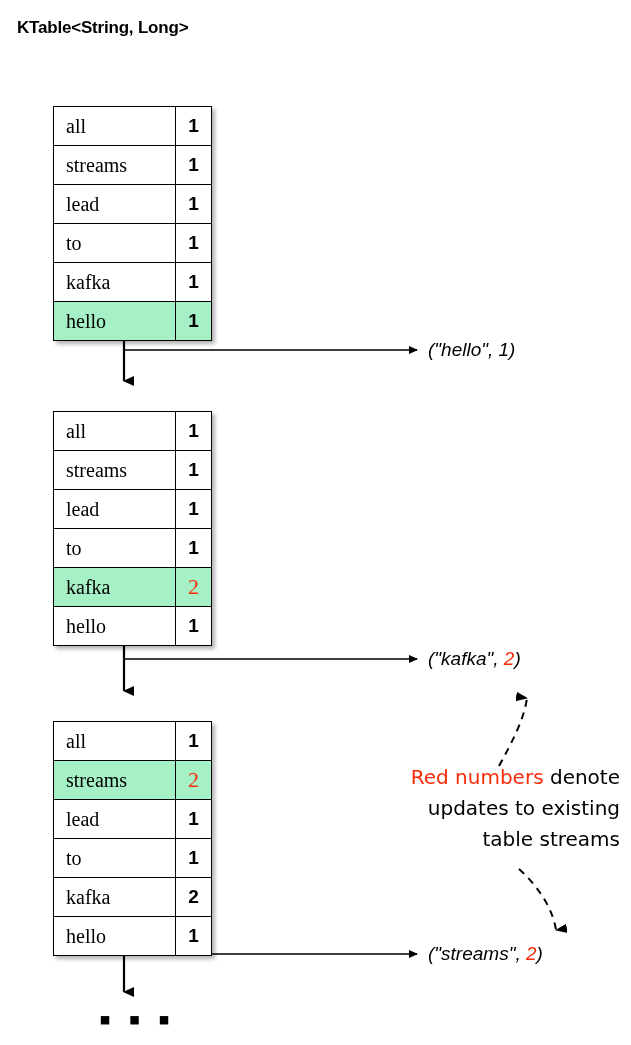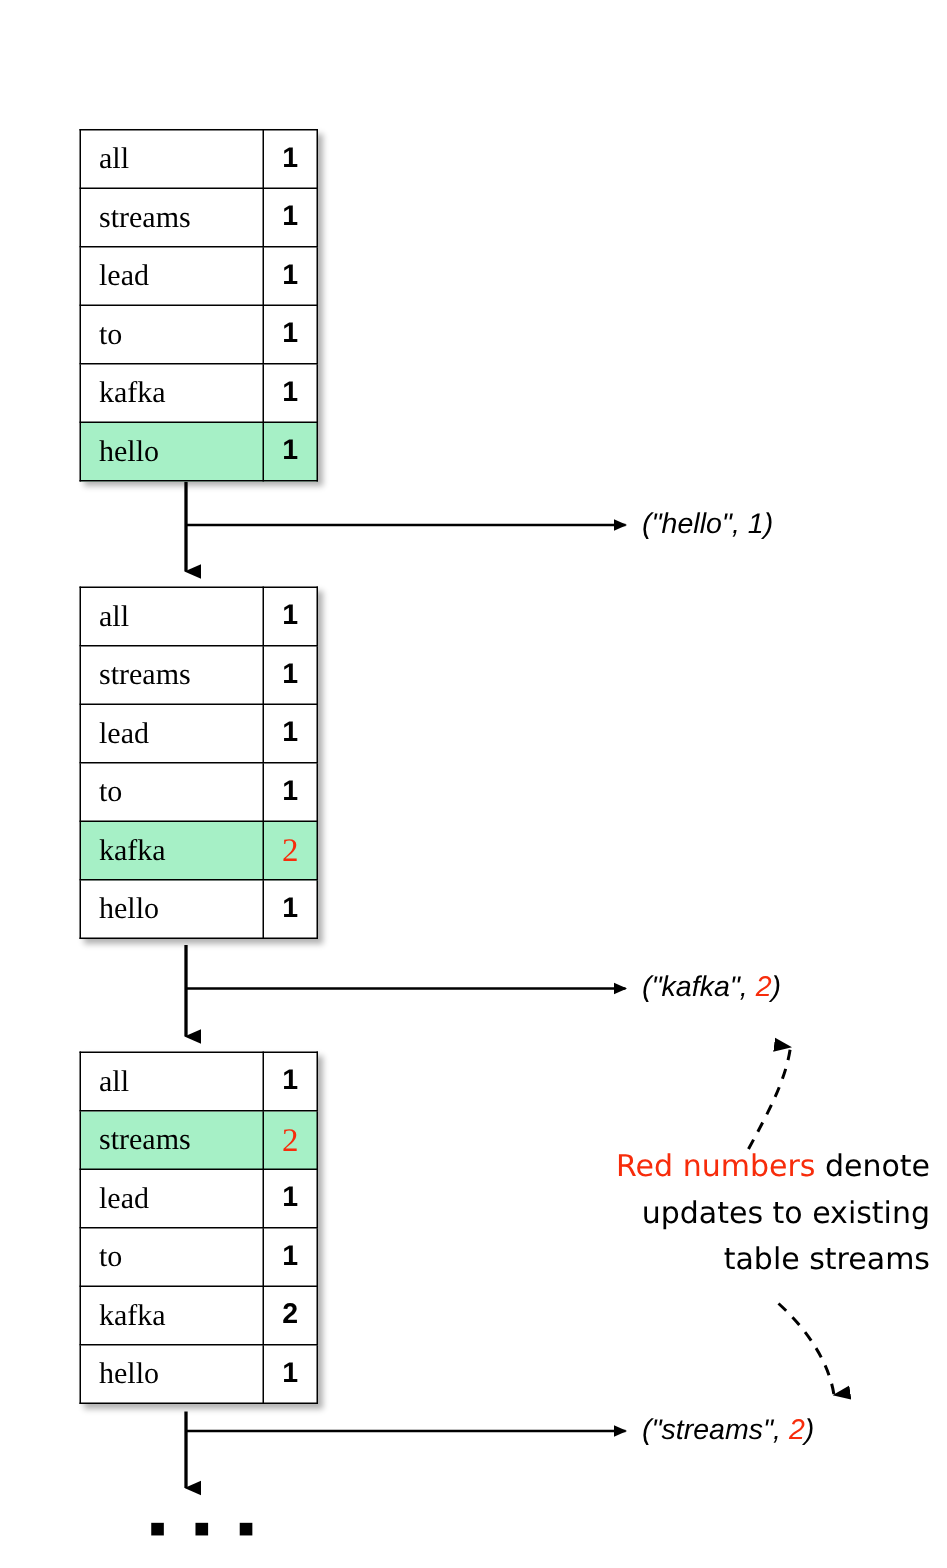--- a/index.html
+++ b/index.html
@@ -43,20 +43,21 @@
   }
 
   
   .ktable {
     position: absolute;
     left: 53px;
     width: 159px;
     border-collapse: collapse;
     background: #ffffff;
     box-shadow: 3px 3px 4px rgba(0,0,0,0.30);
+    margin-top: 20px;
   }
   .ktable td {
     border: 1.5px solid #000000;
     height: 38px;
     padding: 0;
     background: #ffffff;
   }
   .ktable td.k {
     width: 119px;
     font-family: "Liberation Serif", serif;
@@ -124,20 +125,21 @@
     letter-spacing: 4px;
     color: #000000;
     line-height: 1;
   }
 </style>
 </head>
 <body>
 
 <div id="canvas">
 
+  <div class="col-header" id="hdr-ktable">KTable&lt;String, Long&gt;</div>
 
   <svg id="lines" viewBox="0 0 631 1045" xmlns="http://www.w3.org/2000/svg">
     <defs>
       <marker id="arrowR" markerWidth="9" markerHeight="9" refX="8" refY="4.5" orient="auto" markerUnits="userSpaceOnUse">
         <path d="M0,0.6 L9,4.5 L0,8.4 z" fill="#000000"></path>
       </marker>
       <marker id="arrowD" markerWidth="11" markerHeight="11" refX="5.5" refY="10" orient="auto" markerUnits="userSpaceOnUse">
         <path d="M0.6,0 L10.4,0 L5.5,11 z" fill="#000000"></path>
       </marker>
       <marker id="arrowUpDash" markerWidth="11" markerHeight="12" refX="5.5" refY="11" orient="auto" markerUnits="userSpaceOnUse">

